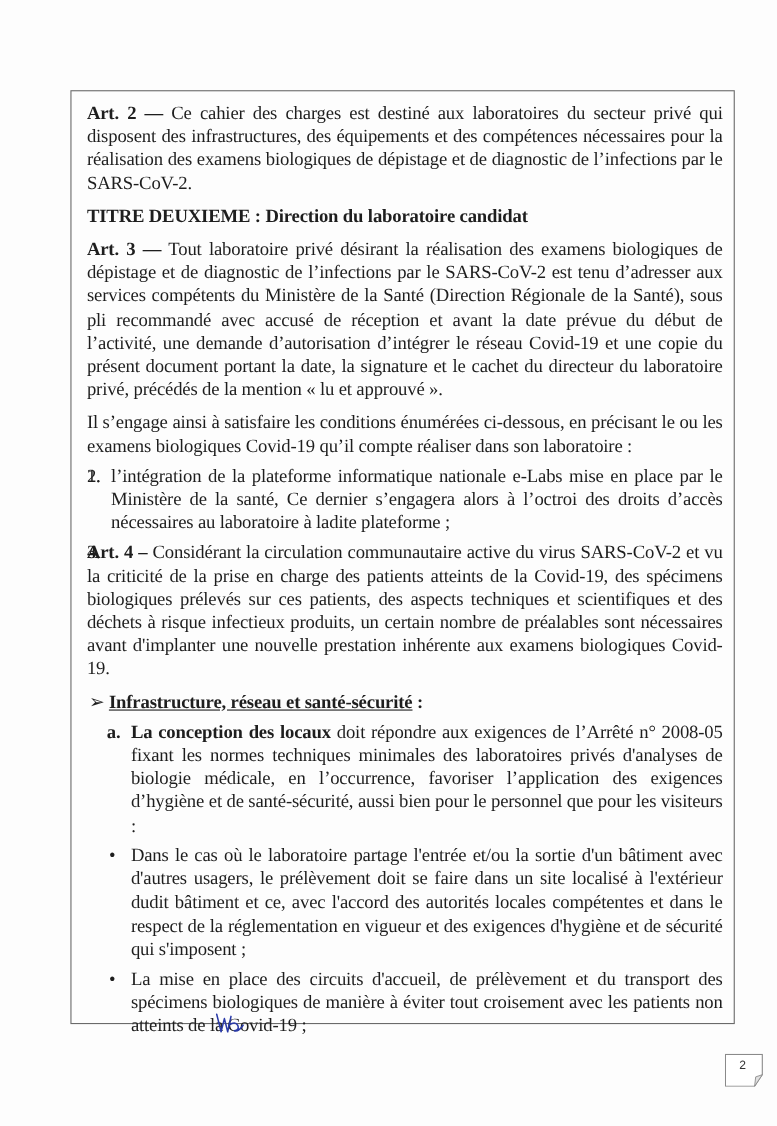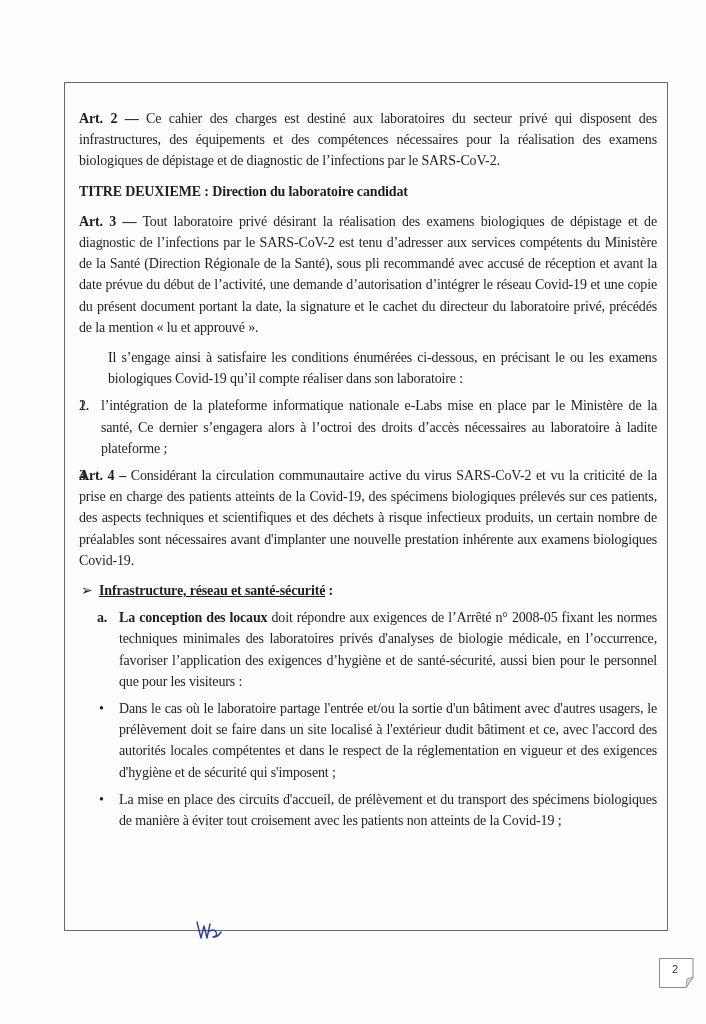--- a/index.html
+++ b/index.html
@@ -20,23 +20,23 @@
       left: 64px;
       top: 82px;
       width: 604px;
       height: 849px;
       border: 1px solid #6a6a6a;
       box-sizing: border-box;
     }
     .content {
       position: absolute;
       left: 79px;
-      top: 108px;
+      top: 92px;
       width: 578px;
-      font-size: 14px;
+      font-size: 17px;
       line-height: 21.2px;
       letter-spacing: -0.15px;
     }
     p {
       margin: 0;
       text-align: justify;
     }
     .para { margin-bottom: 9px; }
     .bold { font-weight: bold; }
     .heading {
@@ -134,21 +134,21 @@
 <div class="page-box"></div>
 
 <div class="content">
 
   <p class="para"><span class="bold">Art. 2 —</span><span> Ce cahier des charges est destiné aux laboratoires du secteur privé qui disposent des infrastructures, des équipements et des compétences nécessaires pour la réalisation des examens biologiques de dépistage et de diagnostic de l’infections par le SARS-CoV-2.</span></p>
 
   <p class="heading">TITRE DEUXIEME : Direction du laboratoire candidat</p>
 
   <p class="para"><span class="bold">Art. 3 —</span><span> Tout laboratoire privé désirant la réalisation des examens biologiques de dépistage et de diagnostic de l’infections par le SARS-CoV-2 est tenu d’adresser aux services compétents du Ministère de la Santé (Direction Régionale de la Santé), sous pli recommandé avec accusé de réception et avant la date prévue du début de l’activité, une demande d’autorisation d’intégrer le réseau Covid-19 et une copie du présent document portant la date, la signature et le cachet du directeur du laboratoire privé, précédés de la mention « lu et approuvé ».</span></p>
 
-  <p style="margin-bottom:4px;margin-left:29px;">Il s’engage ainsi à satisfaire les conditions énumérées ci-dessous, en précisant le ou les examens biologiques Covid-19 qu’il compte réaliser dans son laboratoire :</p>
+  <p style="margin-bottom:4px;">Il s’engage ainsi à satisfaire les conditions énumérées ci-dessous, en précisant le ou les examens biologiques Covid-19 qu’il compte réaliser dans son laboratoire :</p>
 
   <ol class="numbered">
     <li><span class="num">1.</span></li>
     <li><span class="num">2.</span><span>l’intégration de la plateforme informatique nationale e-Labs mise en place par le Ministère de la santé, Ce dernier s’engagera alors à l’octroi des droits d’accès nécessaires au laboratoire à ladite plateforme ;</span></li>
     <li><span class="num">3.</span></li>
     <li><span class="num">4.</span></li>
   </ol>
 
 
   <p class="para" style="margin-bottom:2px;"><span class="bold">Art. 4 –</span><span> Considérant la circulation communautaire active du virus SARS-CoV-2 et vu la criticité de la prise en charge des patients atteints de la Covid-19, des spécimens biologiques prélevés sur ces patients, des aspects techniques et scientifiques et des déchets à risque infectieux produits, un certain nombre de préalables sont nécessaires avant d'implanter une nouvelle prestation inhérente aux examens biologiques Covid-19.</span></p>

